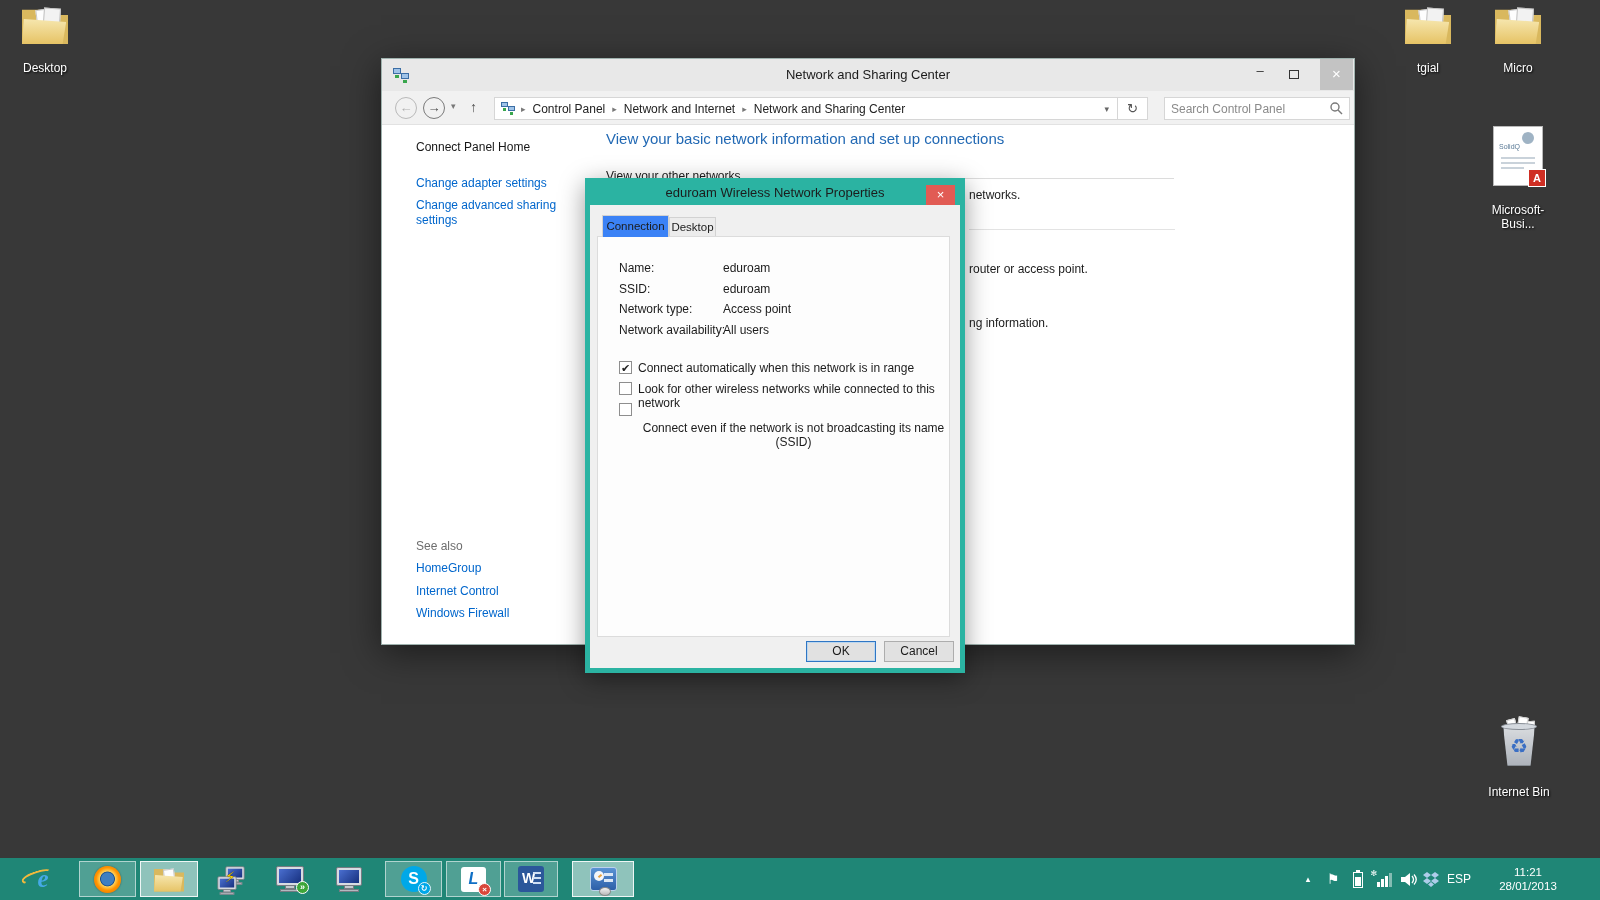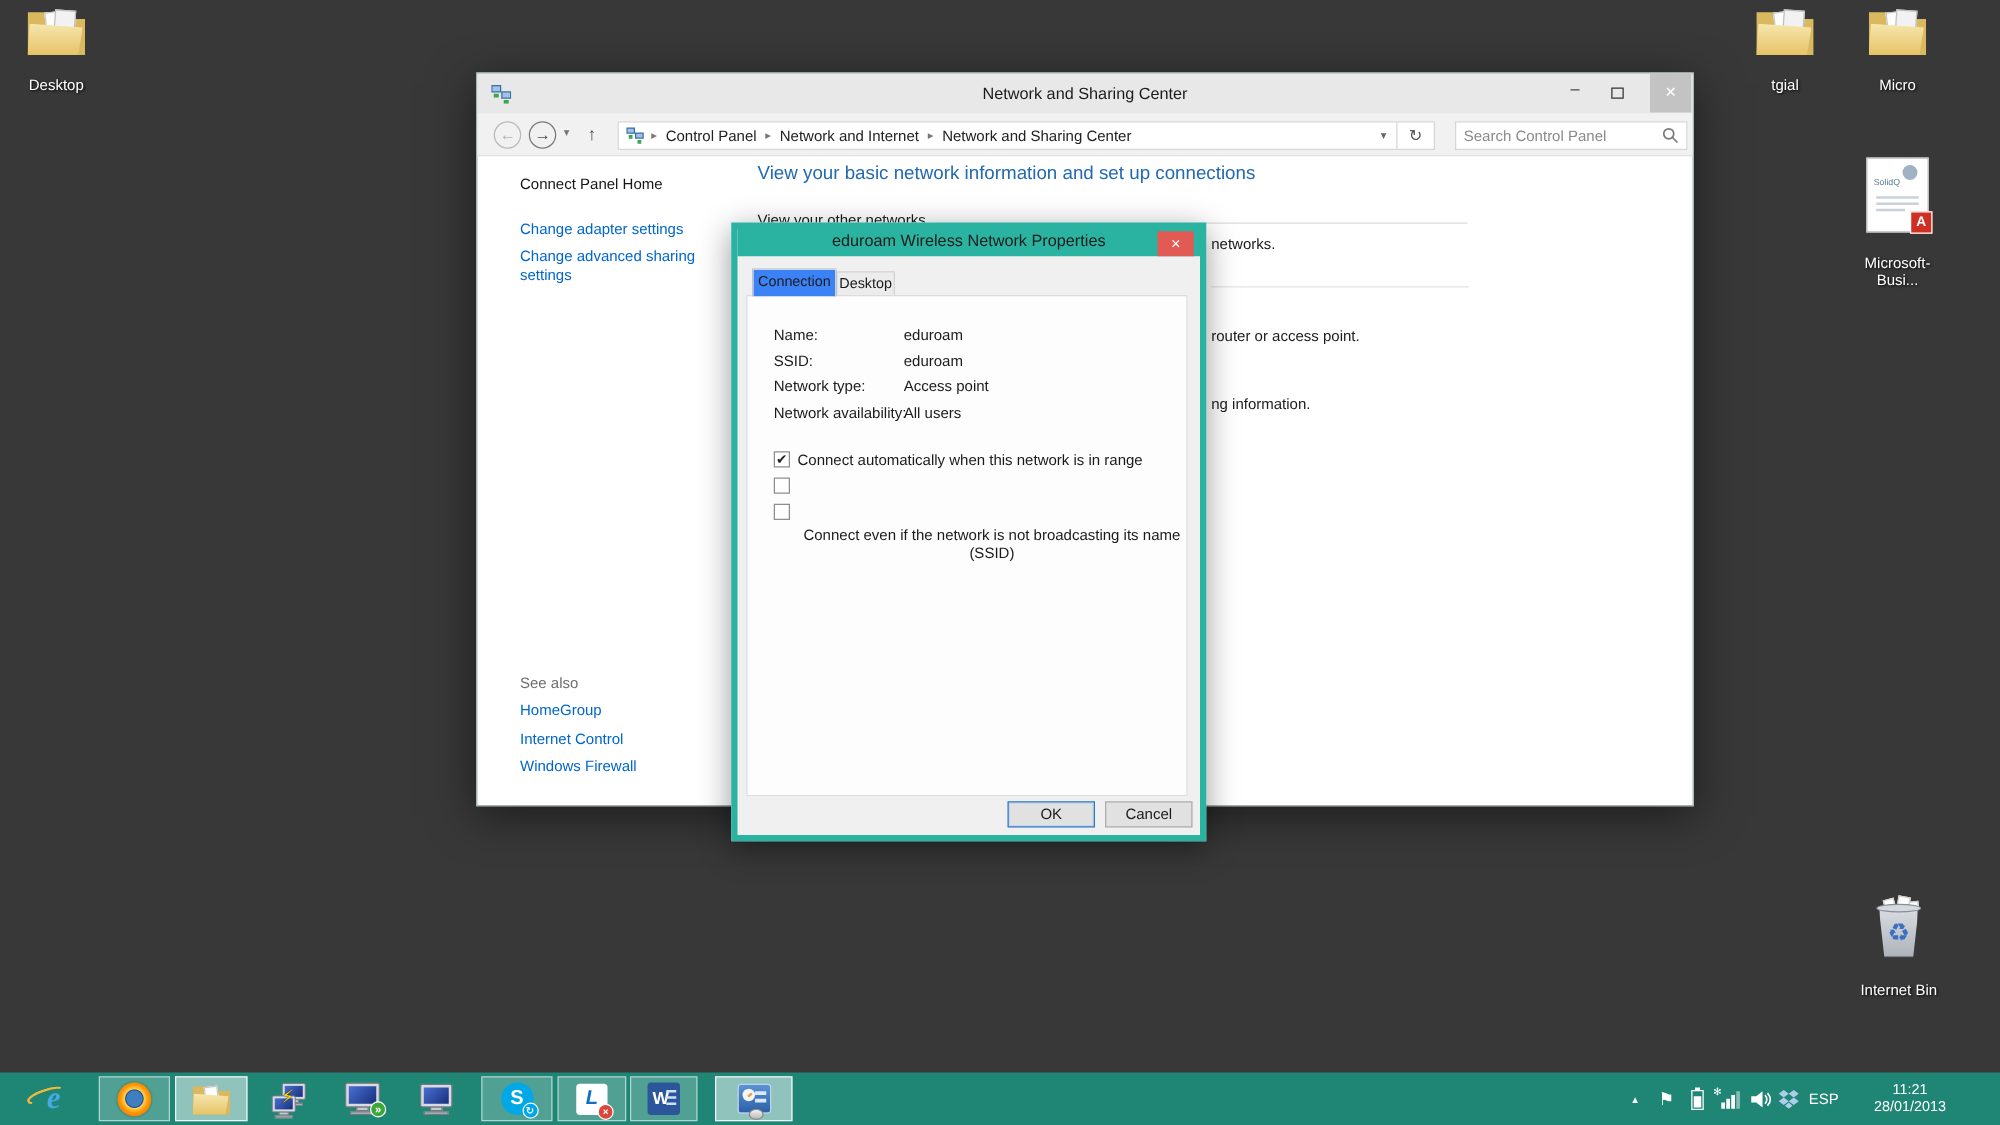--- a/index.html
+++ b/index.html
@@ -271,20 +271,21 @@
     <span class="fld fldlab" style="top:45px;">SSID:</span>
     <span class="fld fldval" style="top:45px;">eduroam</span>
     <span class="fld fldlab" style="top:65px;">Network type:</span>
     <span class="fld fldval" style="top:65px;">Access point</span>
     <span class="fld fldlab" style="top:86px;">Network availability:</span>
     <span class="fld fldval" style="top:86px;">All users</span>
 
     <span class="cb" style="top:124px;">✔</span>
     <span class="cblab" style="top:124px;">Connect automatically when this network is in range</span>
     <span class="cb" style="top:145px;"></span>
+    <span class="cblab" style="top:145px;">Look for other wireless networks while connected to this network</span>
     <span class="cb" style="top:166px;"></span>
     <span class="cblab" style="top:184px;text-align:center;">Connect even if the network is not broadcasting its name (SSID)</span>
   </div>
   <div class="btn btn-ok">OK</div>
   <div class="btn btn-cancel">Cancel</div>
 </div>
 
 <div class="taskbar">
   <div class="tb-slot" style="left:24px;width:38px;">
     <span class="ie-e">e</span>

